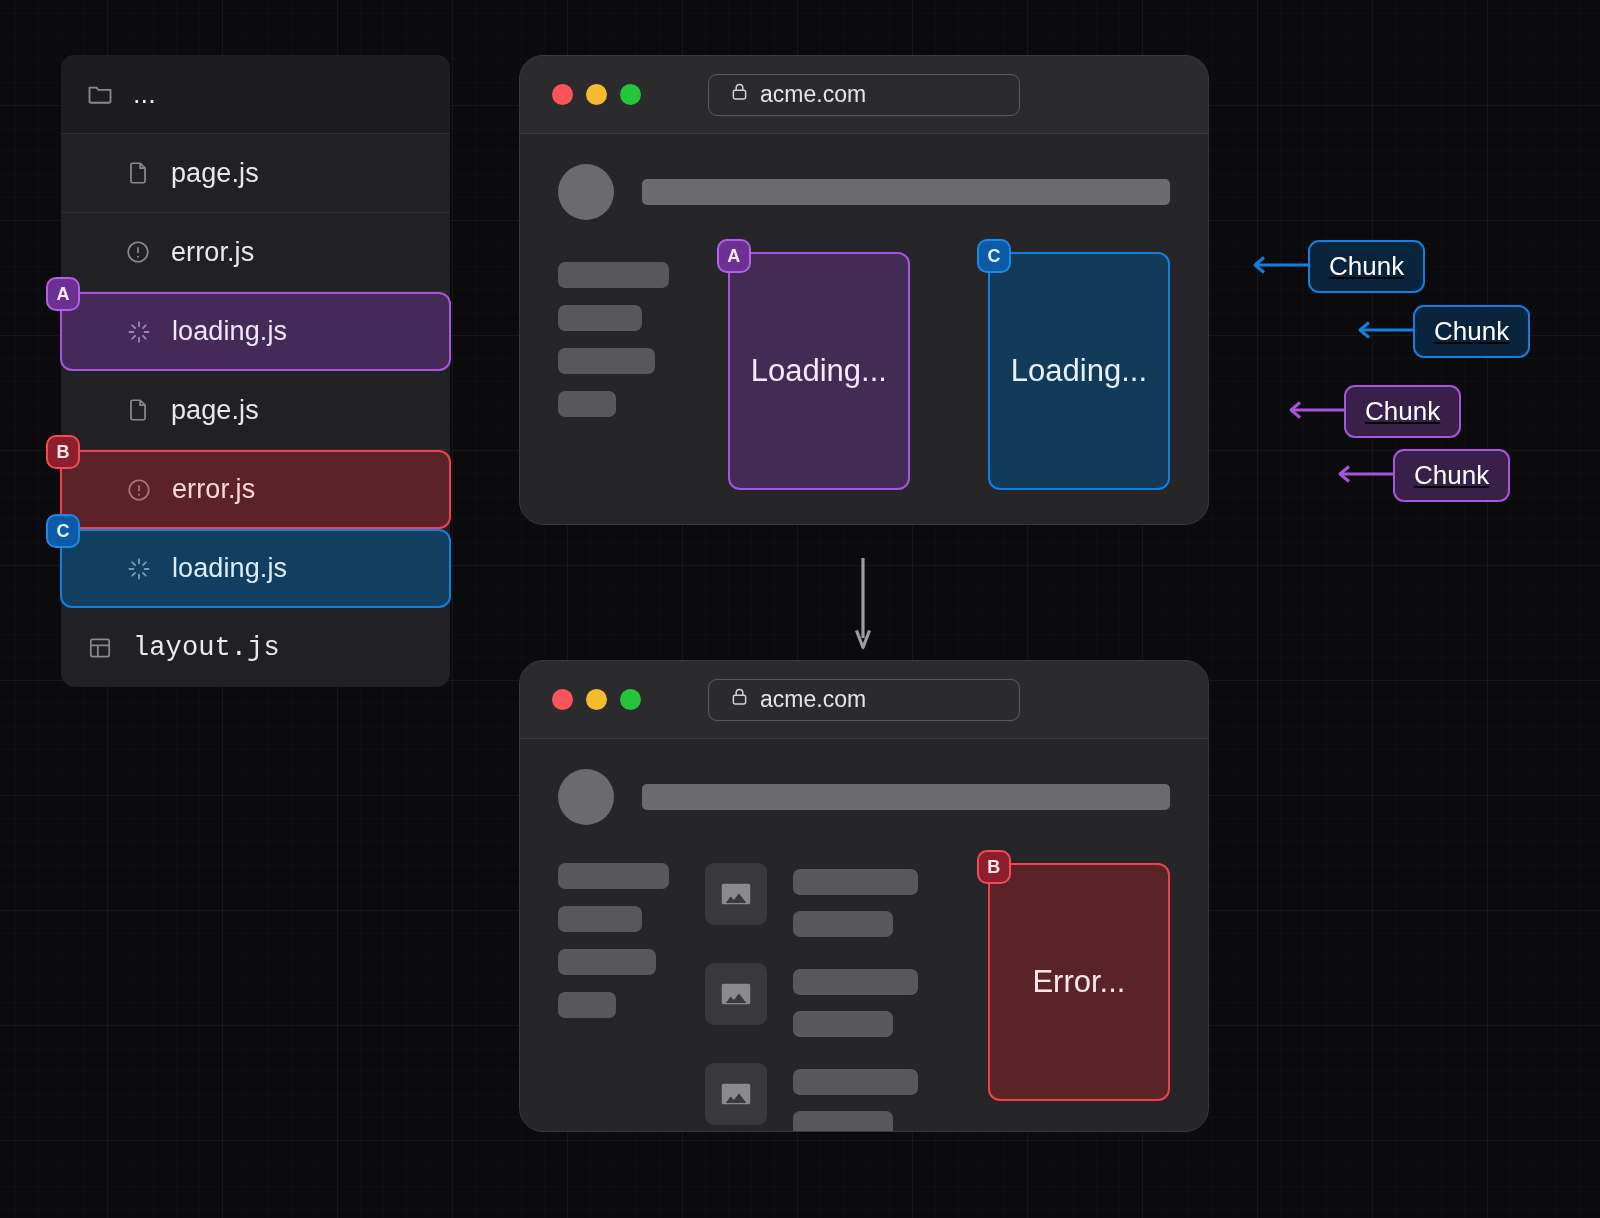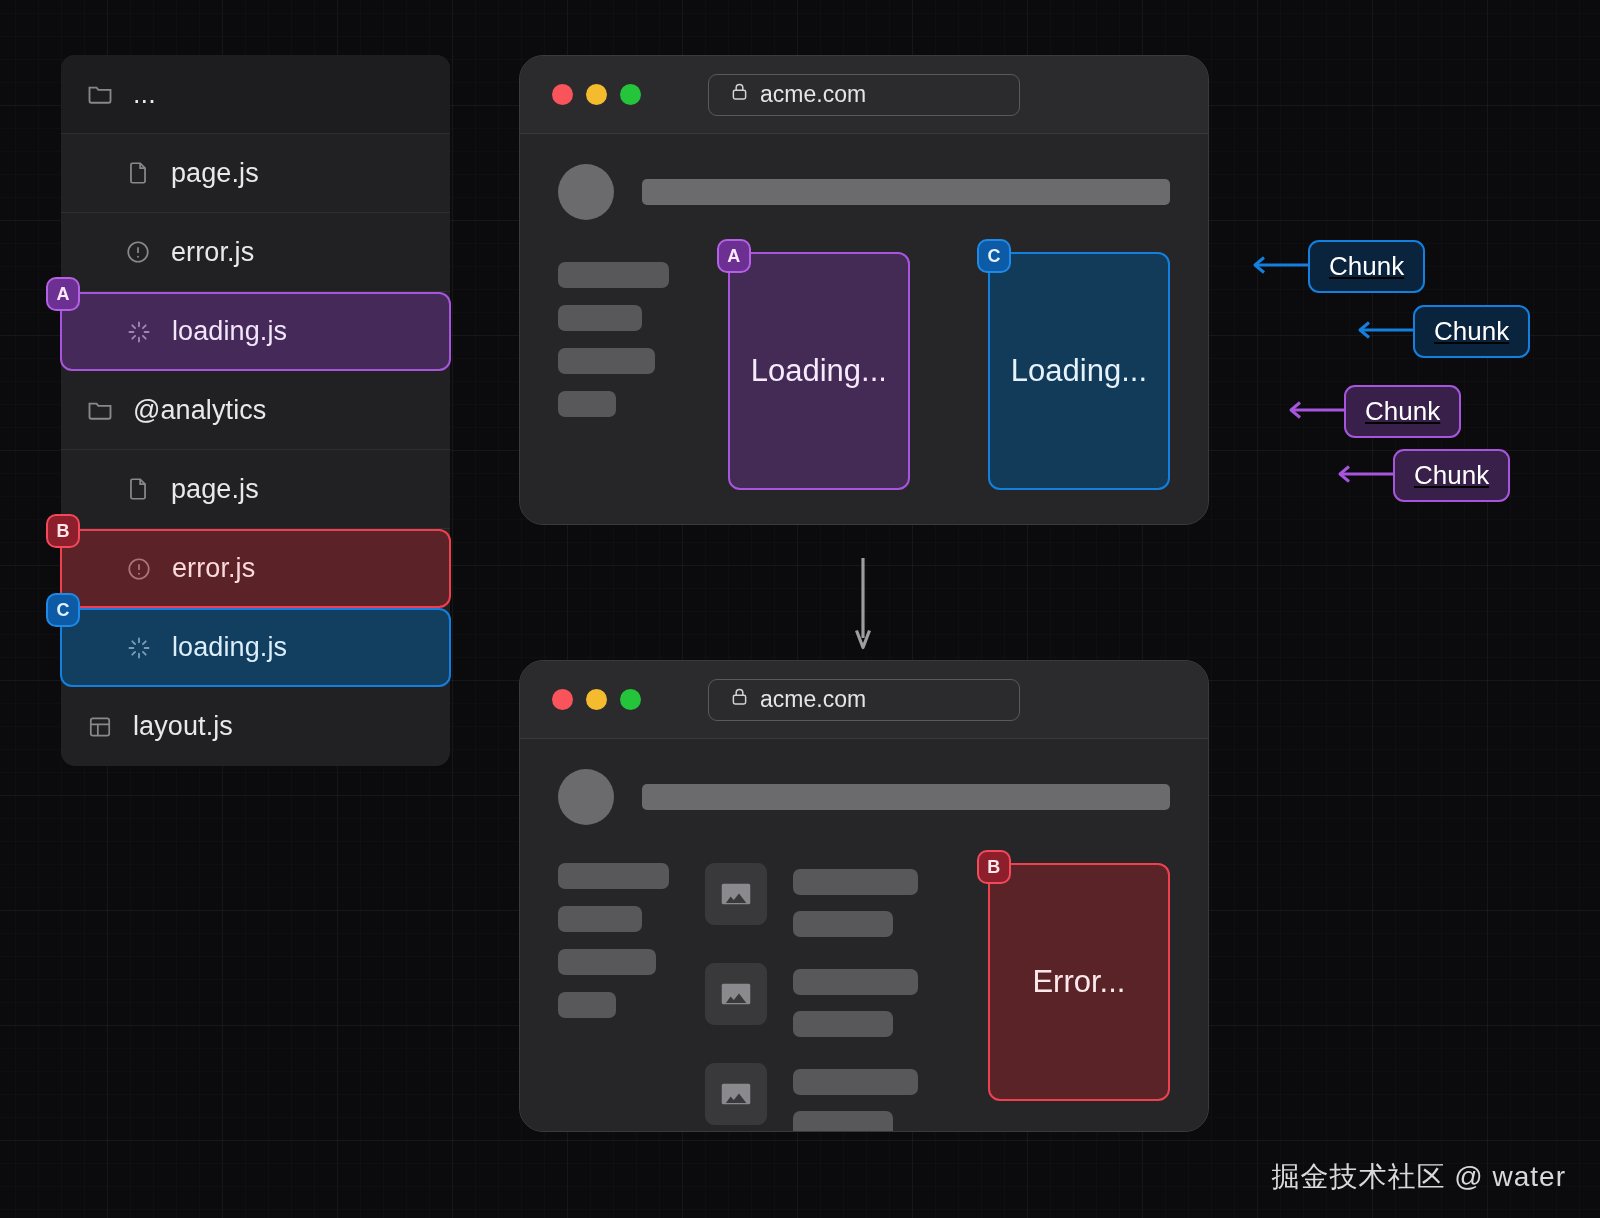--- a/index.html
+++ b/index.html
@@ -43,21 +43,21 @@
     height: 79px;
     display: flex;
     align-items: center;
     padding-left: 24px;
     border-bottom: 1px solid #2e2e30;
     font-size: 27px;
     color: #e9e9ec;
     letter-spacing: .1px;
   }
   .ft-row:first-child { border-radius: 14px 14px 0 0; background:#1d1d1f; }
-  .ft-row:last-child { border-bottom: none; border-radius: 0 0 14px 14px; }
+  .ft-row:last-child { border-bottom: none; border-radius: 0 0 14px 14px; font-family: Liberation Mono, monospace; }
   .ft-row .ft-icon {
     width: 30px; height: 30px;
     display: flex; align-items: center; justify-content: center;
     flex: 0 0 30px;
     margin-right: 18px;
     opacity: .62;
   }
   .ft-row.indent { padding-left: 62px; }
   .ft-label { white-space: nowrap; }
 
@@ -298,28 +298,20 @@
     <div class="ft-row indent hl hl-purple">
       <span class="badge purple">A</span>
       <span class="ft-icon">
         <svg width="26" height="26" viewBox="0 0 24 24" stroke="#d9c2ea" stroke-width="1.7" stroke-linecap="round">
           <path d="M12 3.2v3.6M12 17.2v3.6M3.2 12h3.6M17.2 12h3.6M5.8 5.8l2.6 2.6M15.6 15.6l2.6 2.6M18.2 5.8l-2.6 2.6M8.4 15.6l-2.6 2.6"></path>
         </svg>
       </span>
       <span class="ft-label">loading.js</span>
     </div>
 
-    <div class="ft-row">
-      <span class="ft-icon">
-        <svg width="28" height="28" viewBox="0 0 24 24" fill="none" stroke="#c9c9cd" stroke-width="1.6">
-            <path d="M3 6.5h6l1.6 2H21v9.5a1.5 1.5 0 0 1-1.5 1.5h-15A1.5 1.5 0 0 1 3 18V6.5Z"></path>
-          </svg>
-      </span>
-      <span class="ft-label">@analytics</span>
-    </div>
 
     <div class="ft-row indent">
       <span class="ft-icon">
         <svg width="26" height="26" viewBox="0 0 24 24" fill="none" stroke="#c9c9cd" stroke-width="1.6">
             <path d="M14 3H7a1.5 1.5 0 0 0-1.5 1.5v15A1.5 1.5 0 0 0 7 21h10a1.5 1.5 0 0 0 1.5-1.5V7.5L14 3Z"></path>
             <path d="M14 3v4.5h4.5"></path>
           </svg>
       </span>
       <span class="ft-label">page.js</span>
     </div>
@@ -513,15 +505,14 @@
   <div class="chunk-group" id="chunk-4">
     <span class="chunk-arrow">
       <svg width="56" height="22" viewBox="0 0 56 22" fill="none" stroke="#a855dd" stroke-width="3">
           <path d="M56 11H4"></path>
           <path d="M12 3.5 3 11l9 7.5" stroke-linejoin="round"></path>
         </svg>
     </span>
     <span class="chunk-box purple">Chunk</span>
   </div>
 
-  <div id="watermark">掘金技术社区 @ water</div>
 
 </div>
 
 </body></html>

